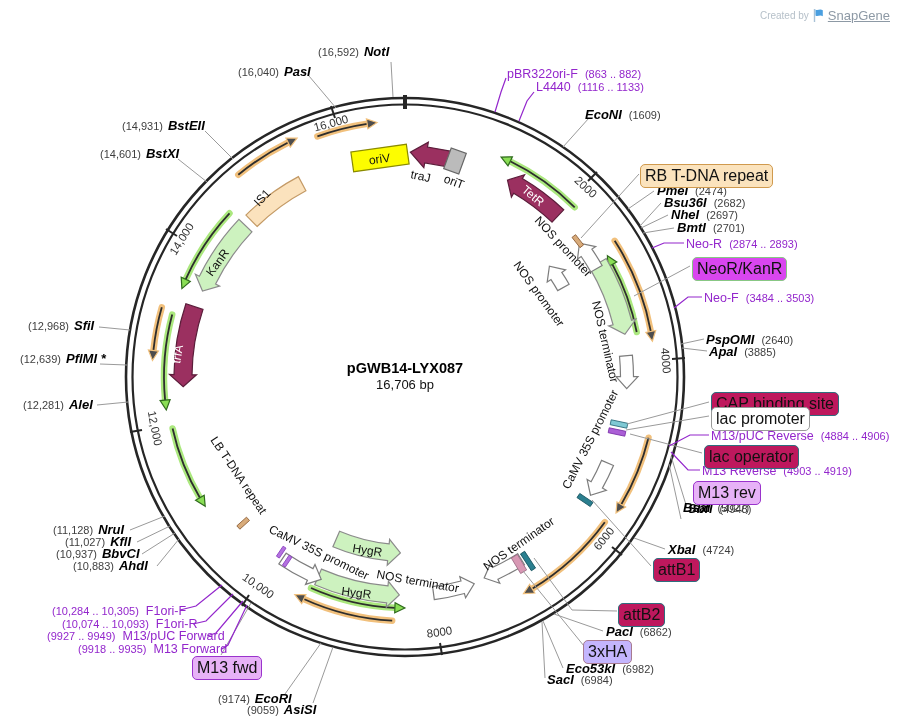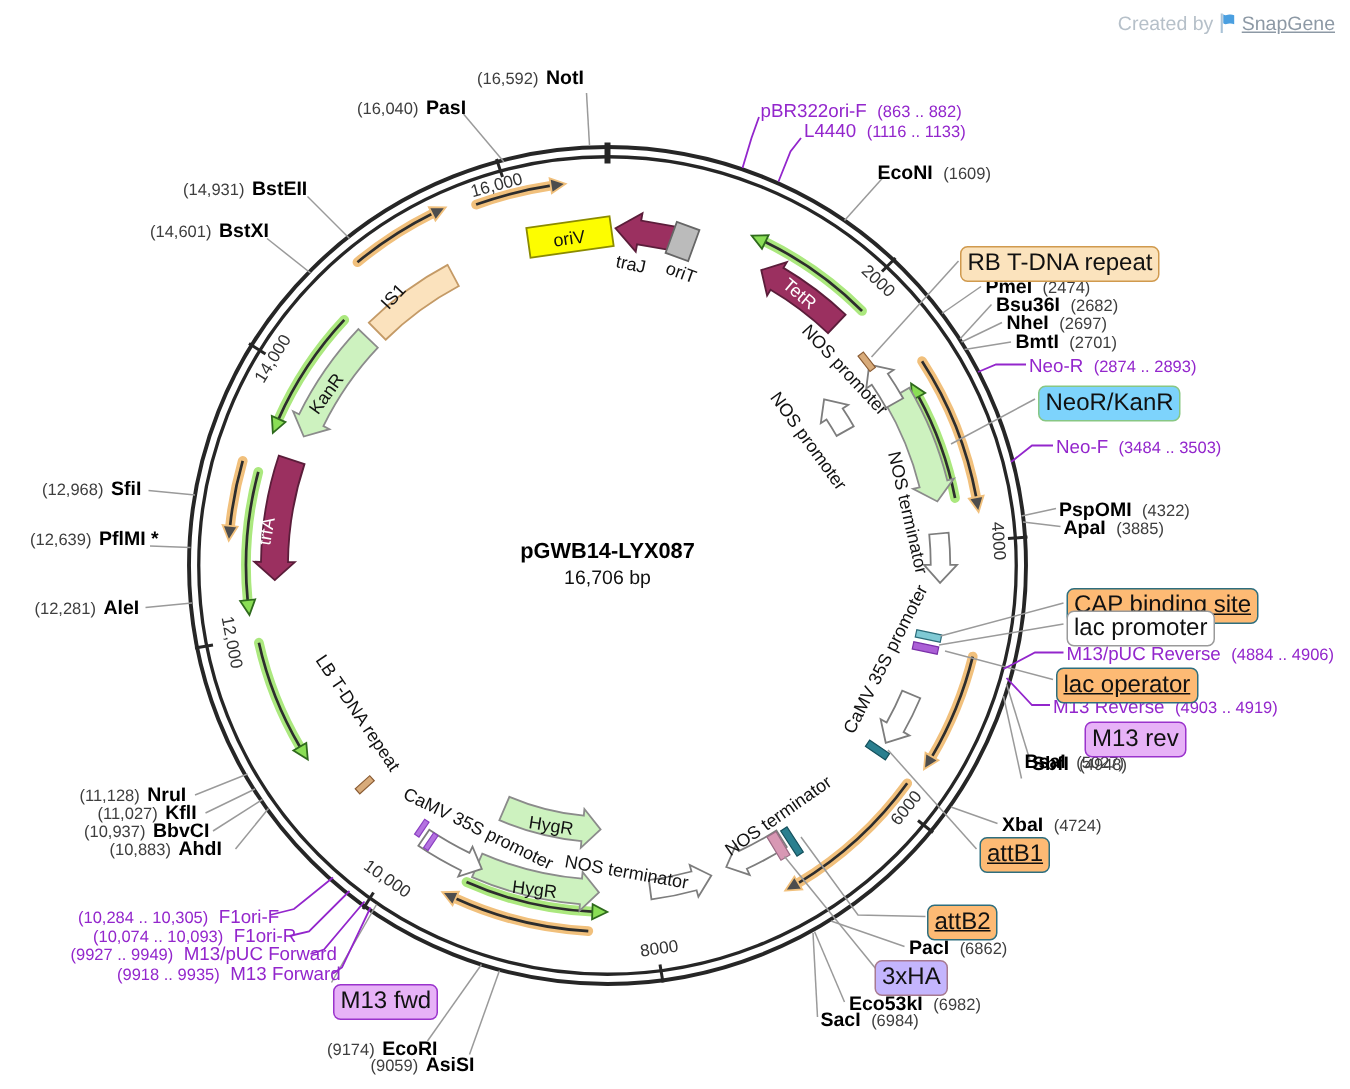--- a/index.html
+++ b/index.html
@@ -1,39 +1,39 @@
 <!DOCTYPE html>
 <html><head>
 <meta charset="utf-8">
 <style>
   html,body{margin:0;padding:0;background:#fff;}
   #stage{position:relative;width:900px;height:726px;background:#fff;overflow:hidden;
          font-family:"Liberation Sans",sans-serif;}
   svg text{font-family:"Liberation Sans",sans-serif;}
   .lab{position:absolute;white-space:nowrap;font-size:13px;color:#000;}
   .enz .coord{font-size:11px;color:#3e3e3e;margin-right:5px;}
-  .enz .ename{font-weight:bold;font-size:13px;color:#000;}
+  .enz .ename{font-weight:bold;font-size:13px;color:#000;font-style:italic;}
   .enz.right .coord{margin-right:0;margin-left:7px;}
   .primer{color:#9326cc;font-size:12.5px;}
   .primer .prange{font-size:11px;margin-left:7px;}
   .primer.left .prange{margin-left:0;margin-right:7px;font-size:11px;}
   .primer.left .pname{margin-left:0;}
   .box{position:absolute;font-size:16px;line-height:14px;padding:4px 4px;border-radius:5px;
        border:1.2px solid;color:#111;white-space:nowrap;}
-  .teal{background:#fdba74;border-color:#2e6e7e;text-decoration:underline;}
-  .greenbox{background:#7dd3fc;border-color:#88c784;}
+  .teal{background:#be185d;border-color:#2e6e7e;}
+  .greenbox{background:#d946ef;border-color:#88c784;}
   .tanbox{background:#fbe3bd;border-color:#d09a4e;}
-  .purplebox{background:#e7b2f7;border-color:#9a33cc;margin-left:30px;}
+  .purplebox{background:#e7b2f7;border-color:#9a33cc;}
   .pinkbox{background:#c4b5fd;border-color:#a77a90;}
   .whitebox{background:#fff;border-color:#9a9a9a;}
   .title{position:absolute;left:315px;top:360px;width:180px;text-align:center;}
   .tname{font-weight:bold;font-size:14.5px;color:#000;}
   .tsize{font-size:13px;color:#111;margin-top:1px;}
   .credit{position:absolute;top:8px;right:10px;display:flex;align-items:center;gap:4px;}
-  .cby{font-size:13px;color:#b6c0c9;}
+  .cby{font-size:10px;color:#b6c0c9;}
   .cbrand{font-size:13px;color:#8d99a5;text-decoration:underline;}
   .ticktext{font-size:11.5px;fill:#333;}
   .featlab{font-size:12px;fill:#111;}
   .featlab.white{fill:#fff;}
 </style>
 </head>
 <body>
 
 <div id="stage">
 
@@ -227,21 +227,21 @@
 <div class="lab enz" style="left:73px;top:558px"><span class="coord">(10,883)</span><span class="ename">AhdI</span></div>
 <div class="lab enz" style="left:218px;top:691px"><span class="coord">(9174)</span><span class="ename">EcoRI</span></div>
 <div class="lab enz" style="left:247px;top:702px"><span class="coord">(9059)</span><span class="ename">AsiSI</span></div>
 
 
 <div class="lab enz right" style="left:585px;top:107px"><span class="ename">EcoNI</span><span class="coord">(1609)</span></div>
 <div class="lab enz right" style="left:657px;top:183px"><span class="ename">PmeI</span><span class="coord">(2474)</span></div>
 <div class="lab enz right" style="left:664px;top:195px"><span class="ename">Bsu36I</span><span class="coord">(2682)</span></div>
 <div class="lab enz right" style="left:671px;top:207px"><span class="ename">NheI</span><span class="coord">(2697)</span></div>
 <div class="lab enz right" style="left:677px;top:220px"><span class="ename">BmtI</span><span class="coord">(2701)</span></div>
-<div class="lab enz right" style="left:706px;top:332px"><span class="ename">PspOMI</span><span class="coord">(4322)</span></div>
+<div class="lab enz right" style="left:706px;top:332px"><span class="ename">PspOMI</span><span class="coord">(2640)</span></div>
 <div class="lab enz right" style="left:709px;top:344px"><span class="ename">ApaI</span><span class="coord">(3885)</span></div>
 <div class="lab enz right" style="left:688px;top:501px"><span class="ename">SbfI</span><span class="coord">(4948)</span></div>
 <div class="lab enz right" style="left:683px;top:500px"><span class="ename">BsaI</span><span class="coord">(5027)</span></div>
 <div class="lab enz right" style="left:668px;top:542px"><span class="ename">XbaI</span><span class="coord">(4724)</span></div>
 <div class="lab enz right" style="left:606px;top:624px"><span class="ename">PacI</span><span class="coord">(6862)</span></div>
 <div class="lab enz right" style="left:566px;top:661px"><span class="ename">Eco53kI</span><span class="coord">(6982)</span></div>
 <div class="lab enz right" style="left:547px;top:672px"><span class="ename">SacI</span><span class="coord">(6984)</span></div>
 
 
 <div class="lab primer" style="left:507px;top:67px"><span class="pname">pBR322ori-F</span><span class="prange">(863 .. 882)</span></div>

